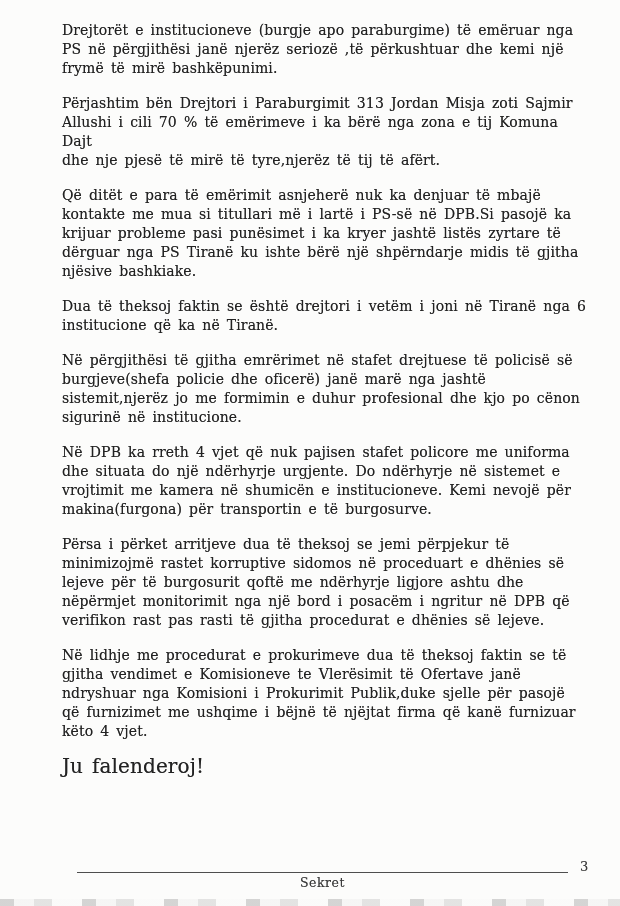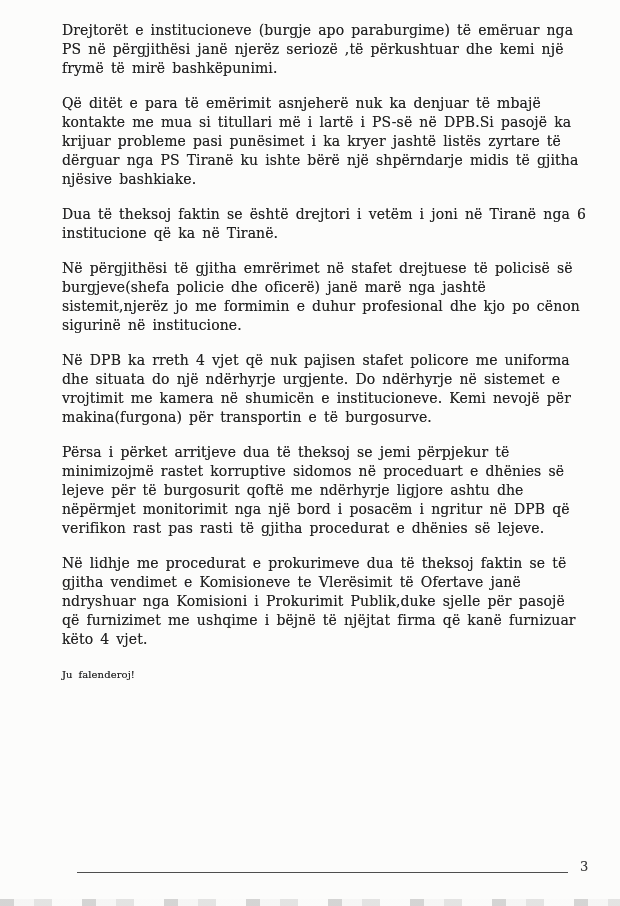--- a/index.html
+++ b/index.html
@@ -27,21 +27,21 @@
     margin: 0 0 16px 0;
     font-size: 14px;
     line-height: 19px;
     white-space: pre-line;
     word-spacing: 2.5px;
     letter-spacing: 0.1px;
     text-shadow: 0 0 0.6px rgba(30,30,30,0.55);
   }
   .closing, .signature {
     margin: 0 0 15px 0;
-    font-size: 10px;
+    font-size: 20px;
     line-height: 19px;
     word-spacing: 2.5px;
     letter-spacing: 0.1px;
     text-shadow: 0 0 0.6px rgba(30,30,30,0.55);
   }
   .footer {
     position: absolute;
     top: 855px;
     left: 0;
     width: 620px;
@@ -89,20 +89,23 @@
   }
 </style>
 </head>
 <body>
 
 <div class="page">
   <div class="content">
     <p class="para">Drejtorët e institucioneve (burgje apo paraburgime) të emëruar nga
 PS në përgjithësi janë njerëz seriozë ,të përkushtuar dhe kemi një
 frymë të mirë bashkëpunimi.</p>
+    <p class="para">Përjashtim bën Drejtori i Paraburgimit 313 Jordan Misja zoti Sajmir
+Allushi i cili 70 % të emërimeve i ka bërë nga zona e tij Komuna Dajt
+dhe nje pjesë të mirë të tyre,njerëz të tij të afërt.</p>
     <p class="para">Që ditët e para të emërimit asnjeherë nuk ka denjuar të mbajë
 kontakte me mua si titullari më i lartë i PS-së në DPB.Si pasojë ka
 krijuar probleme pasi punësimet i ka kryer jashtë listës zyrtare të
 dërguar nga PS Tiranë ku ishte bërë një shpërndarje midis të gjitha
 njësive bashkiake.</p>
     <p class="para">Dua të theksoj faktin se është drejtori i vetëm i joni në Tiranë nga 6
 institucione që ka në Tiranë.</p>
     <p class="para">Në përgjithësi të gjitha emrërimet në stafet drejtuese të policisë së
 burgjeve(shefa policie dhe oficerë) janë marë nga jashtë
 sistemit,njerëz jo me formimin e duhur profesional dhe kjo po cënon
@@ -122,16 +125,17 @@
 që furnizimet me ushqime i bëjnë të njëjtat firma që kanë furnizuar
 këto 4 vjet.</p>
     <p class="closing">Ju falenderoj!</p>
   </div>
 
   <div class="footer">
     <div class="rule-row">
       <div class="rule"></div>
       <span class="pageno">3</span>
     </div>
+    <div class="classification">Sekret</div>
   </div>
 
   <div class="scan-artifact"></div>
 </div>
 
 </body></html>

